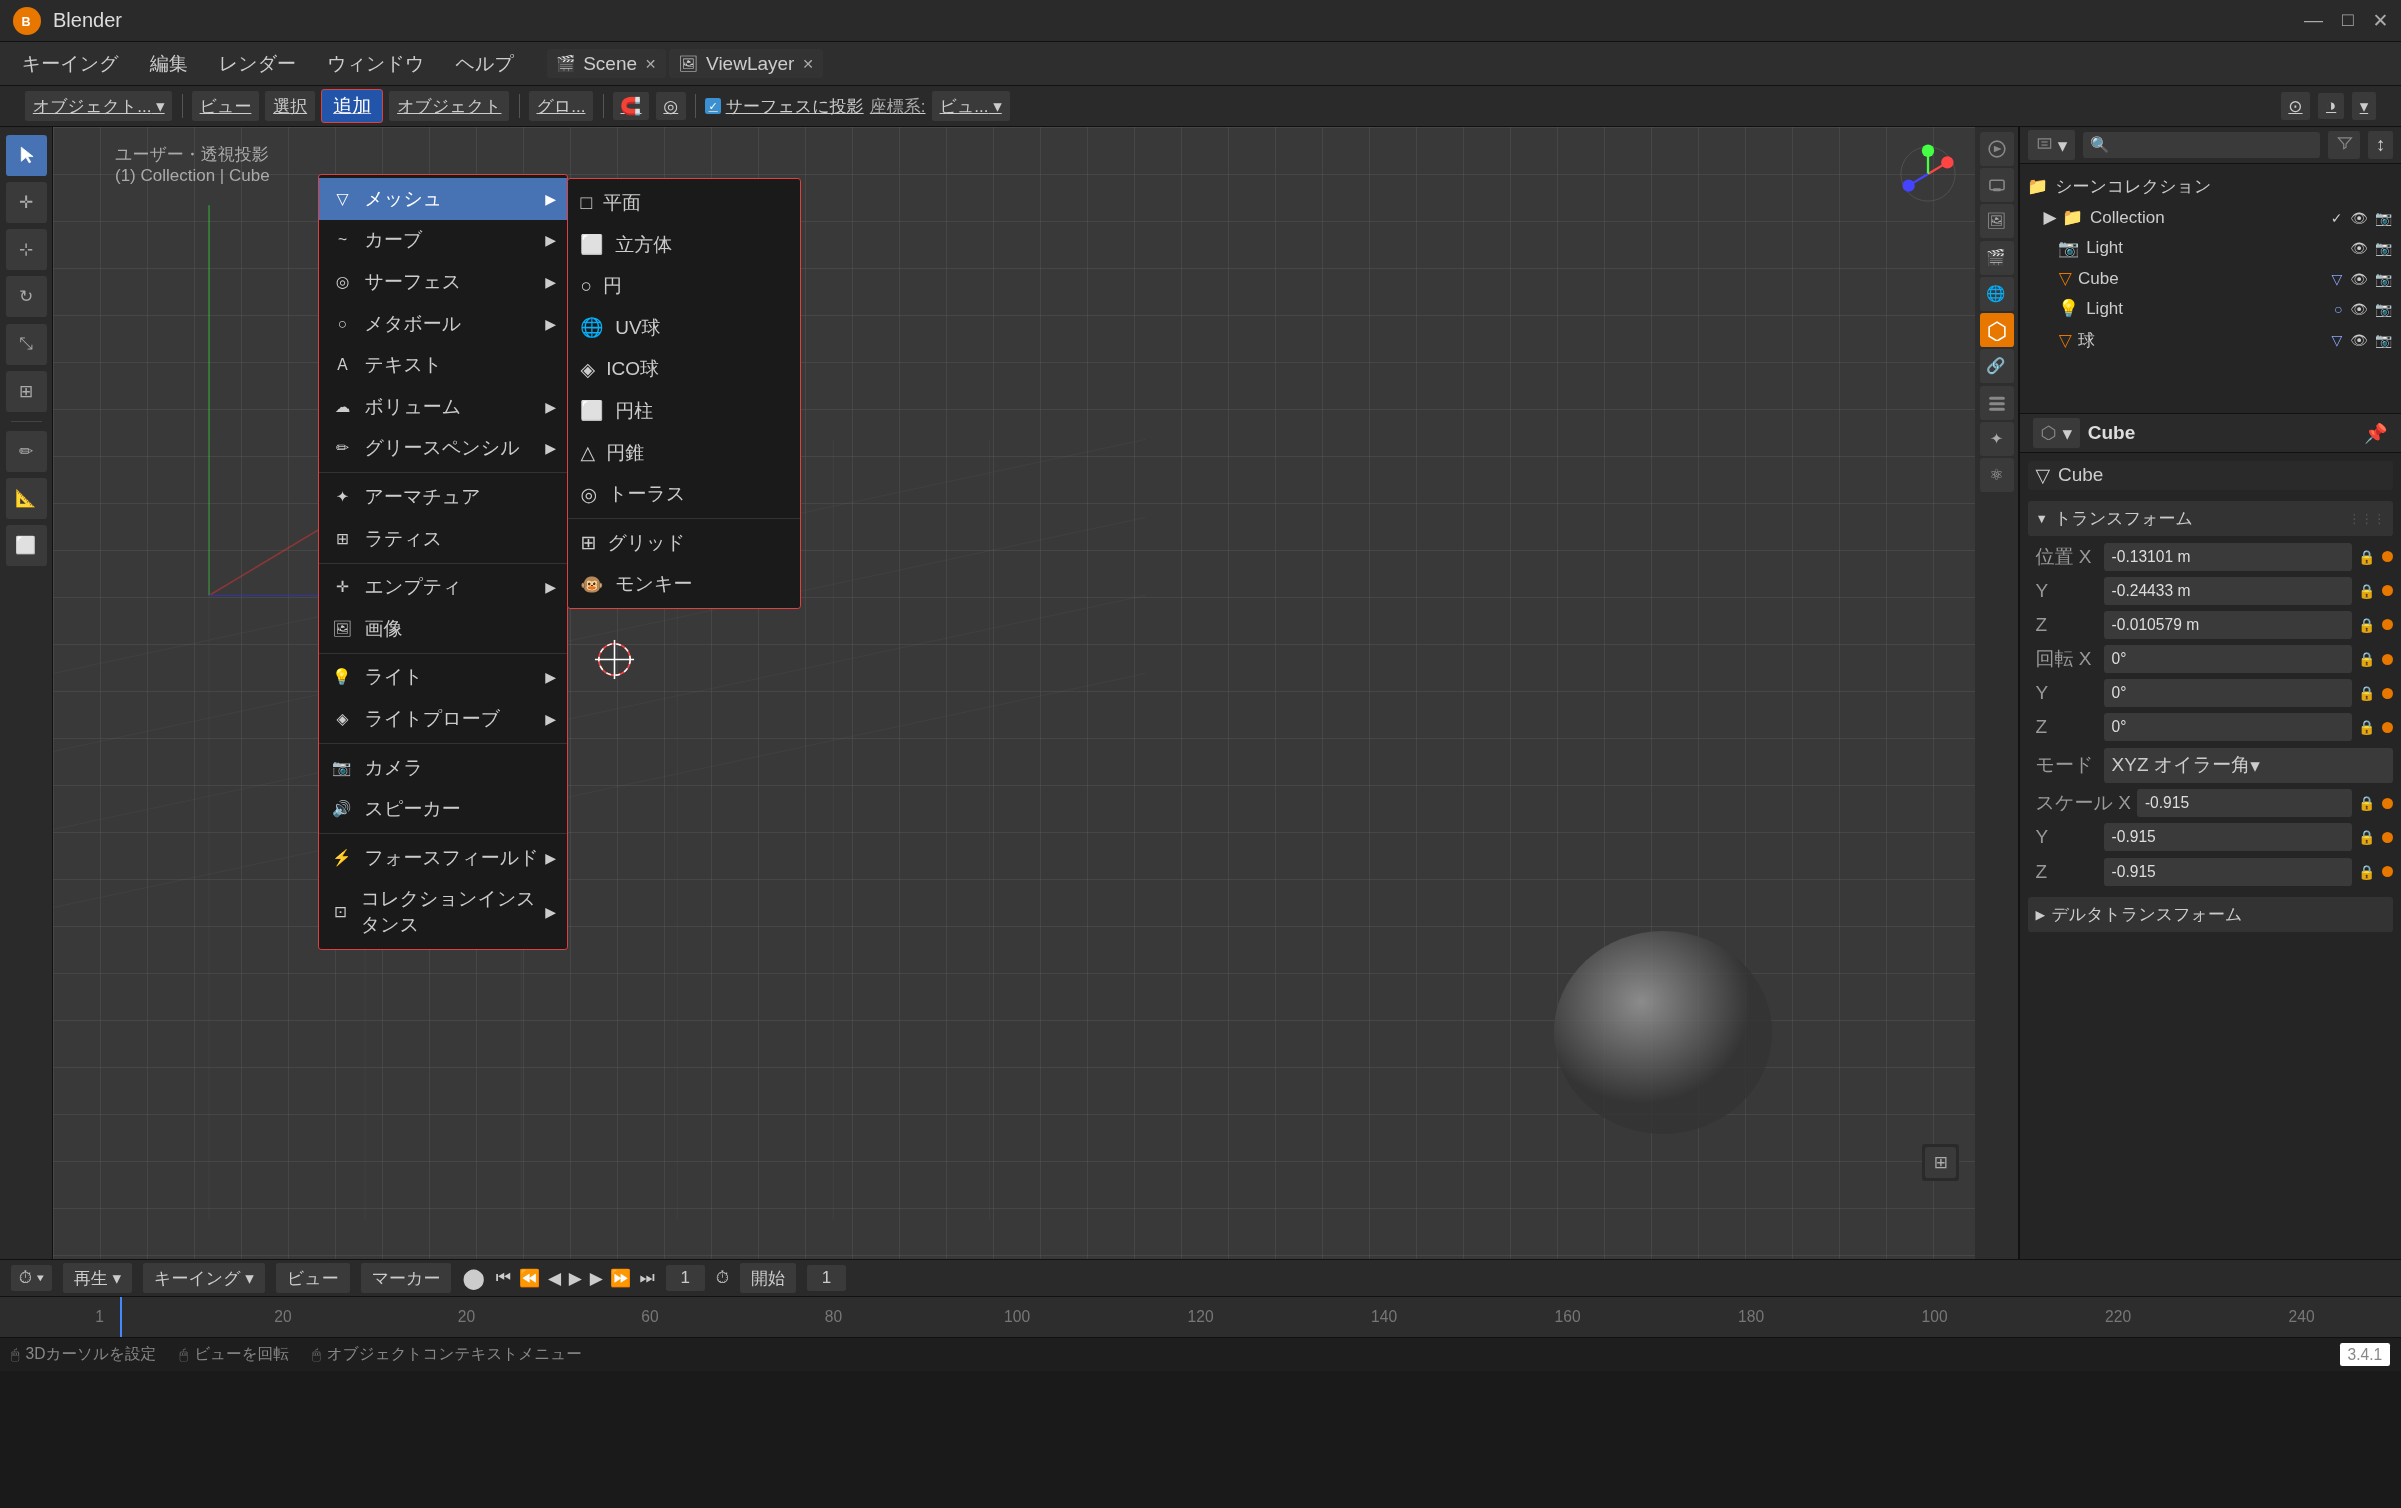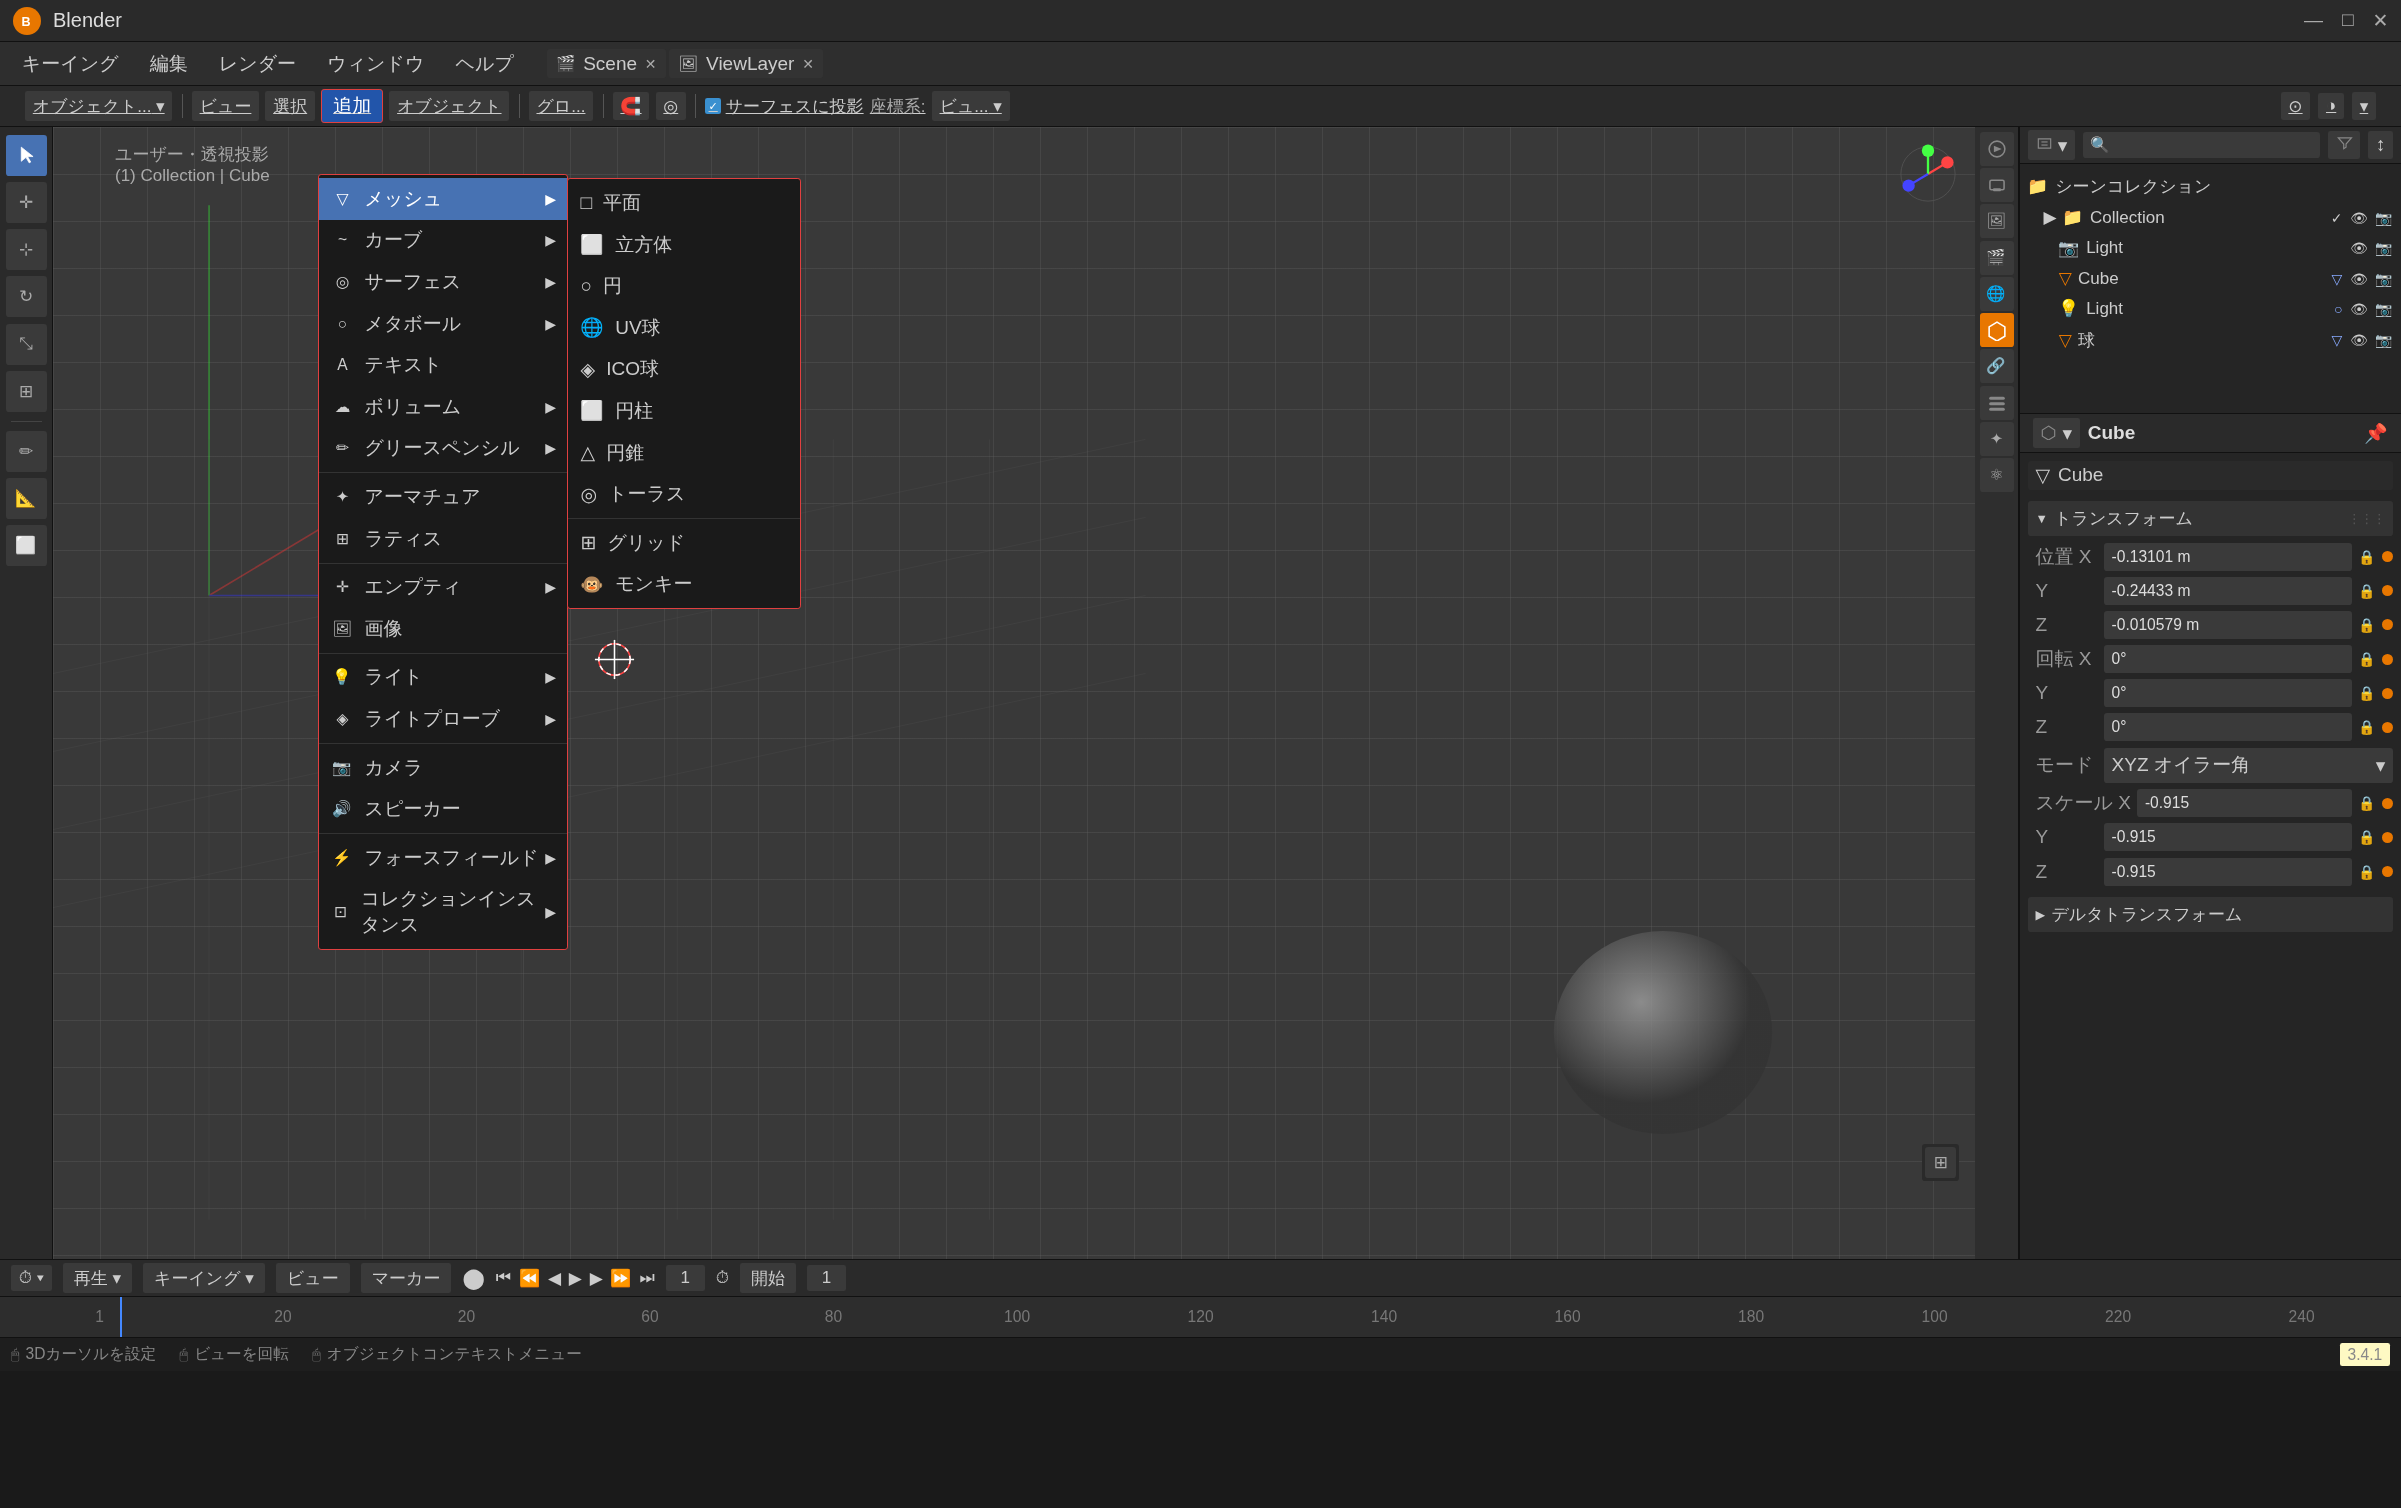--- a/index.html
+++ b/index.html
@@ -302,21 +302,21 @@
       font-size: 17px;
       color: #ccc;
       gap: 6.2px;
     }
     .prop-section.expanded::before { content: '▼'; font-size: 12.5px; }
     .prop-section.collapsed::before { content: '▶'; font-size: 12.5px; }
     .prop-dropdown {
       background: #3a3a3a;
       border-radius: 3.1px;
       padding: 4.7px 7.8px;
-      display: flex; align-items: center; justify-content: space-between;
+      display: flex; align-items: center; justify-content: flex-start;
     }
 
     
     #timeline {
       height: 78px;
       background: #232323;
       border-top: 0.8px solid #111;
       display: flex; flex-direction: column;
     }
     #timeline-header {
@@ -376,21 +376,21 @@
       padding: 0 11px;
       gap: 23.4px;
       border-top: 0.8px solid #111;
       font-size: 15.6px;
       color: #888;
     }
     .status-item { display: flex; align-items: center; gap: 6.2px; }
     .status-icon { font-size: 14px; }
     .version-badge {
       margin-left: auto;
-      background: #fef9c3;
+      background: #ffffff;
       padding: 2.3px 7.8px;
       border-radius: 2.3px;
       color: #888;
       font-size: 15.6px;
     }
 
     
     #props-icon-sidebar {
       width: 44px;
       background: #2e2e2e;

